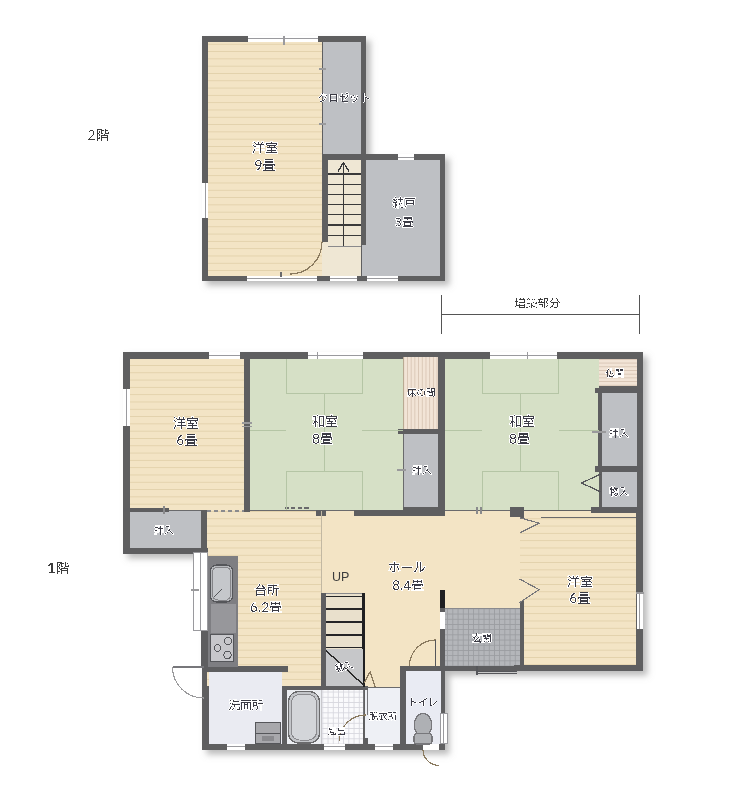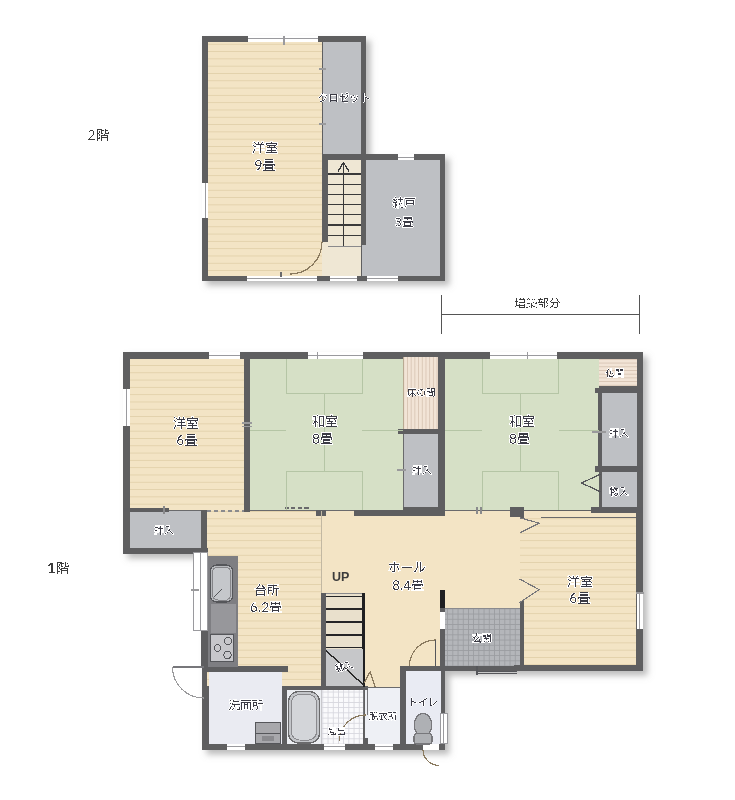--- a/index.html
+++ b/index.html
@@ -1,15 +1,15 @@
 <!DOCTYPE html>
 <html><head><meta charset="utf-8"><title>floorplan</title>
 <style>
 html,body{margin:0;padding:0;background:#ffffff;font-family:"Liberation Sans",sans-serif;}
-#plan{width:735px;height:800px;position:relative;font-weight:bold;}
+#plan{width:735px;height:800px;position:relative;}
 </style></head><body>
 <div id="plan">
 <svg width="735" height="800" viewBox="0 0 735 800" shape-rendering="crispEdges">
 <defs>
 <pattern id="wood" patternUnits="userSpaceOnUse" width="8" height="7.3">
  <rect width="8" height="7.3" fill="#f3e4c5"></rect>
           <rect width="8" height="1" fill="#e2d1ab"></rect>
 </pattern>
 <pattern id="genkan" patternUnits="userSpaceOnUse" width="5.2" height="5.2">
  <rect width="5.2" height="5.2" fill="#b4b6ba"></rect>

